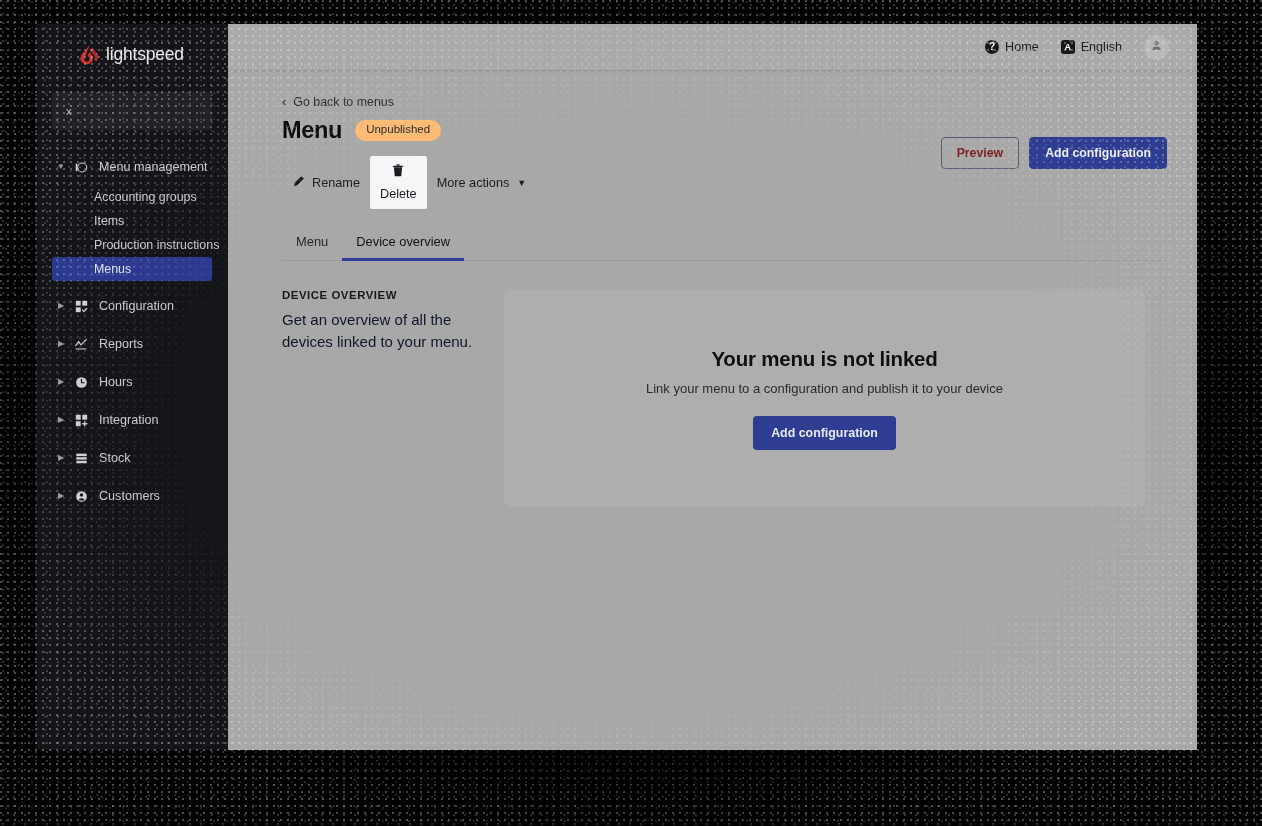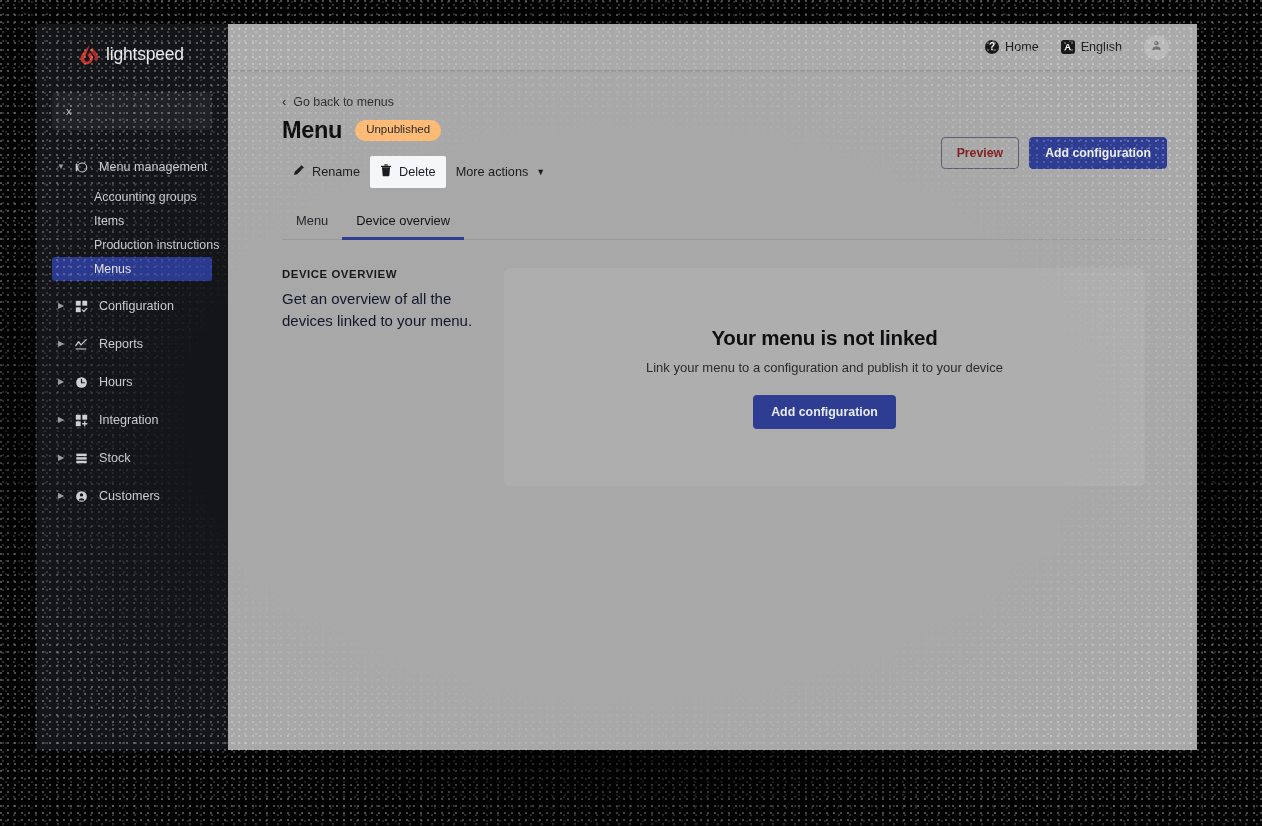--- a/index.html
+++ b/index.html
@@ -229,21 +229,21 @@
     margin-top: 13px;
   }
   .act {
     display: inline-flex; align-items: center; gap: 7px;
     font-size: 12.7px; color: #1b1c1f;
     padding: 8px 10px;
     border-radius: 2px;
     cursor: pointer;
     white-space: nowrap;
   }
-  .act.hovered { background: #f4f6f8; }
+  .act.hovered { background: #f4f6f8; flex-direction: column; }
   .act .caret-dn { font-size: 9px; margin-left: 1px; }
 
   .tabs {
     display: flex; gap: 0;
     border-bottom: 1px solid #9a9a9c;
     margin-top: 16px;
   }
   .tab {
     font-size: 12.9px;
     color: #26282b;

